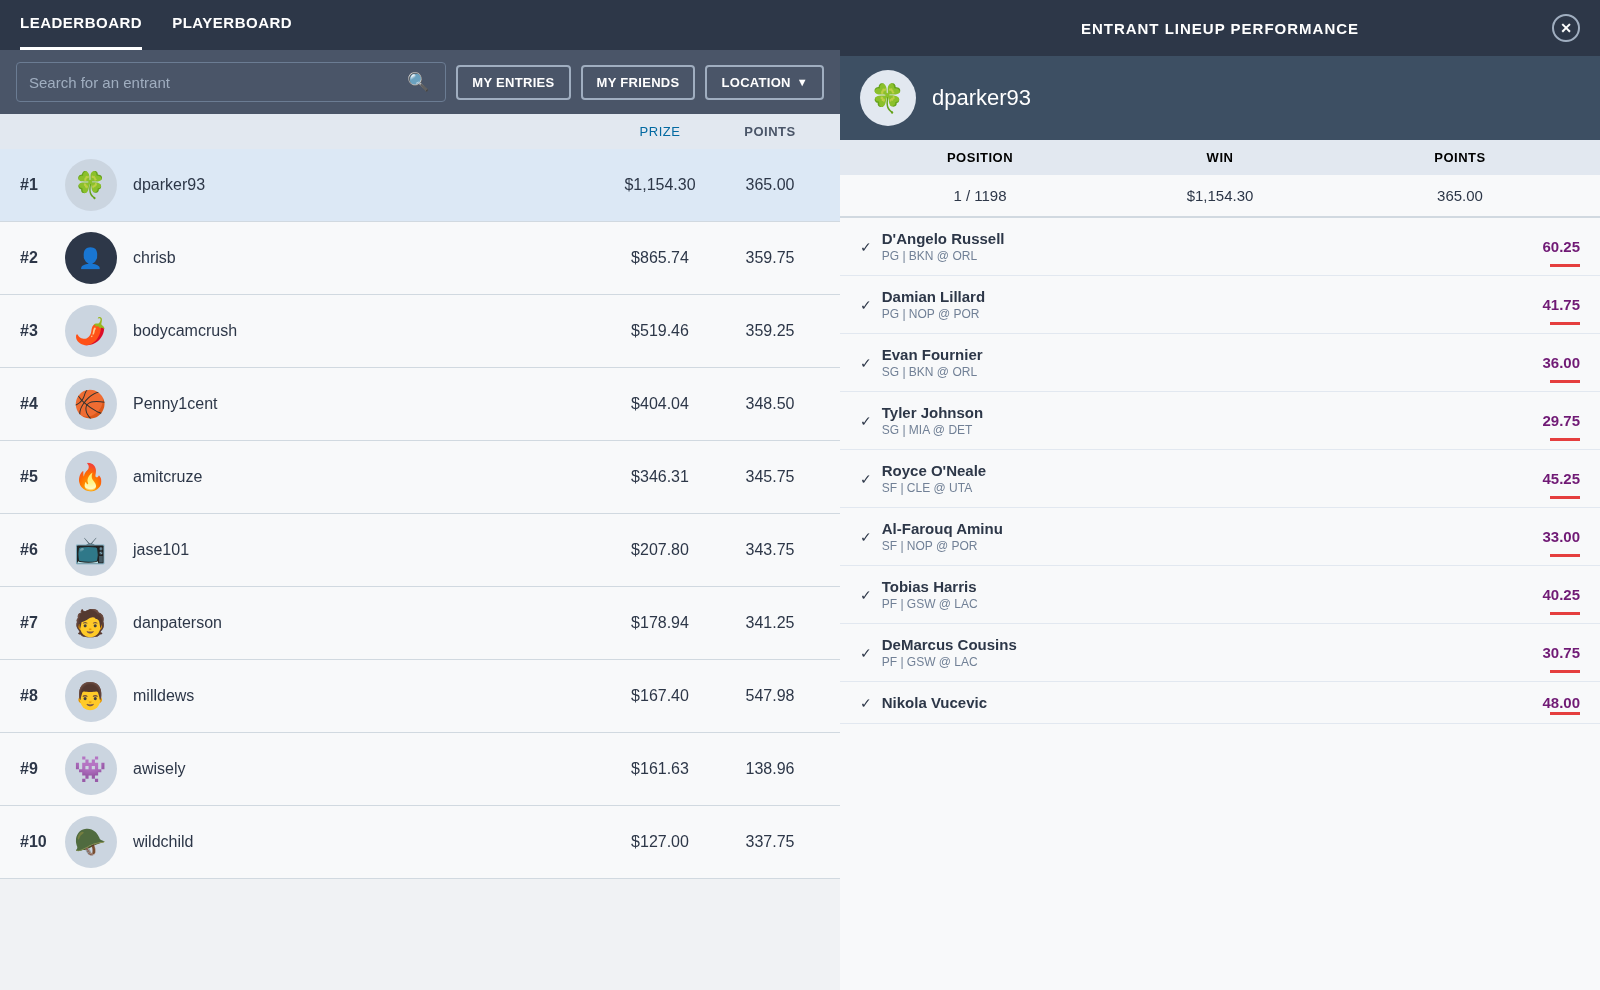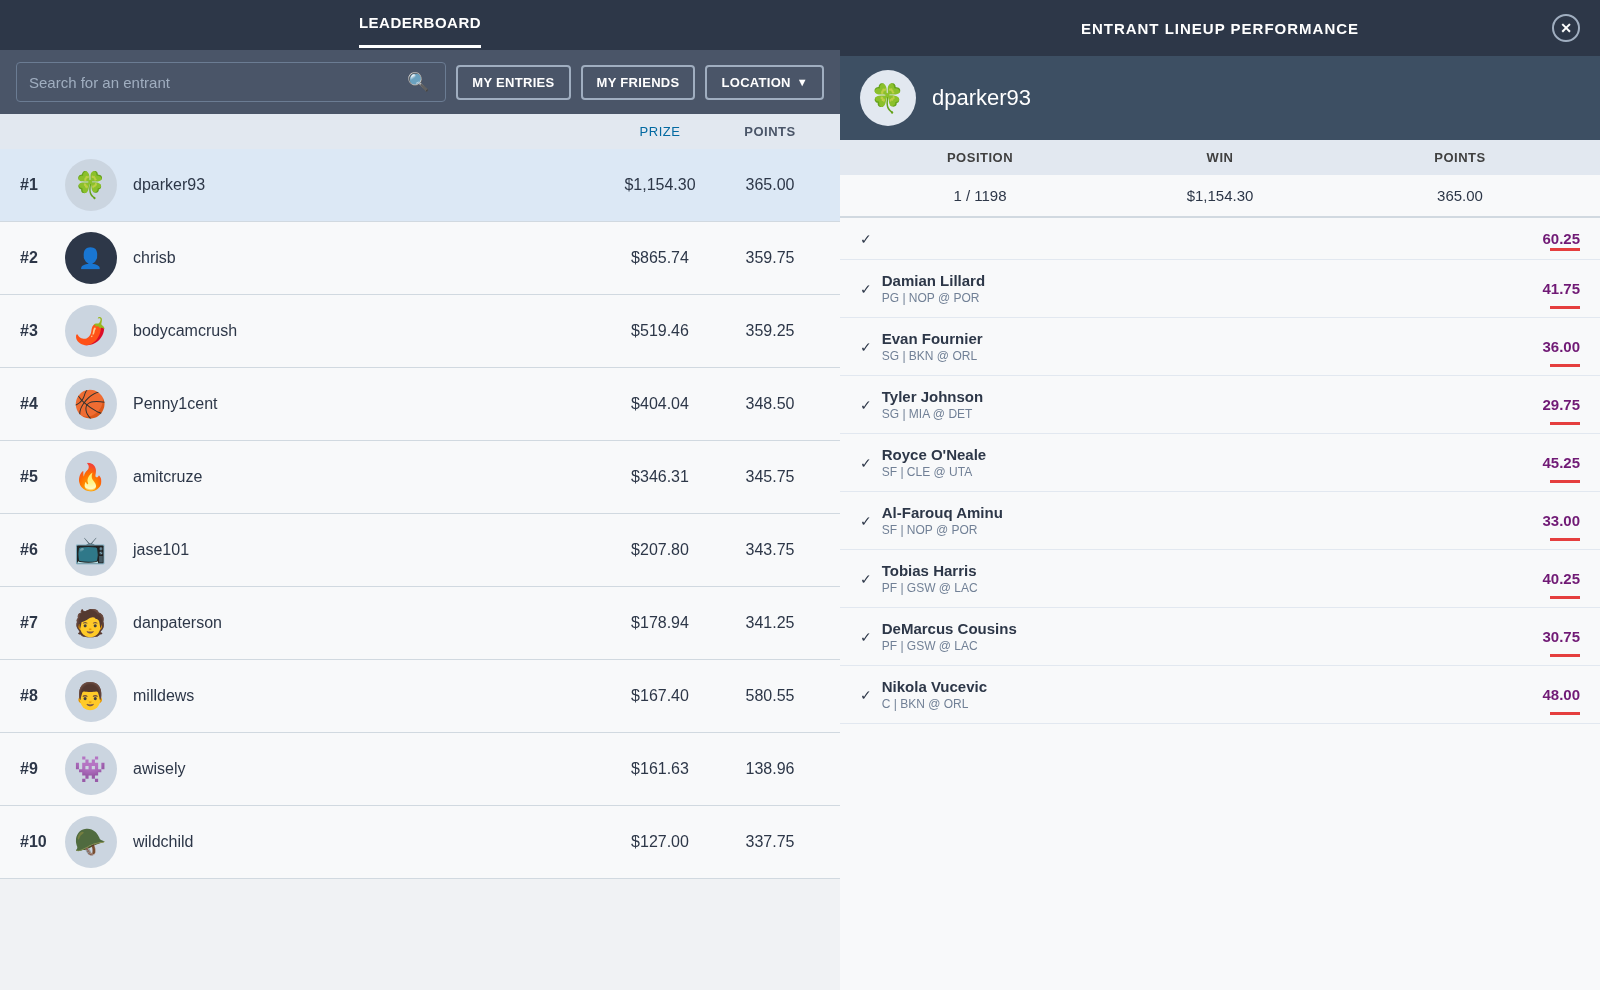--- a/index.html
+++ b/index.html
@@ -16,25 +16,23 @@
       width: 840px;
       background: #f0f2f4;
       display: flex;
       flex-direction: column;
     }
 
     
     .top-nav {
       background: #2d3748;
       display: flex;
-      align-items: center;
       padding: 0 20px;
       height: 50px;
       gap: 30px;
-      flex-direction: column;
     }
     .nav-tab {
       color: #fff;
       font-size: 15px;
       font-weight: 700;
       letter-spacing: 0.5px;
       cursor: pointer;
       padding: 14px 0;
       border-bottom: 3px solid transparent;
     }
@@ -242,21 +240,21 @@
     
     .perf-header {
       display: grid;
       grid-template-columns: 1fr 1fr 1fr;
       background: #e2e8f0;
       padding: 10px 20px;
     }
     .perf-header span {
       font-size: 13px;
       font-weight: 700;
-      color: #404040;
+      color: #000000;
       letter-spacing: 0.5px;
       text-align: center;
     }
     .perf-stats {
       display: grid;
       grid-template-columns: 1fr 1fr 1fr;
       background: #f8f9fa;
       padding: 12px 20px;
       border-bottom: 2px solid #d1d9e0;
     }
@@ -389,21 +387,21 @@
       <div class="lb-avatar">🧑</div>
       <span class="lb-name">danpaterson</span>
       <span class="lb-prize">$178.94</span>
       <span class="lb-points">341.25</span>
     </div>
       <div class="lb-row">
       <span class="lb-rank">#8</span>
       <div class="lb-avatar">👨</div>
       <span class="lb-name">milldews</span>
       <span class="lb-prize">$167.40</span>
-      <span class="lb-points">580.55</span>
+      <span class="lb-points">547.98</span>
     </div>
       <div class="lb-row">
       <span class="lb-rank">#9</span>
       <div class="lb-avatar">👾</div>
       <span class="lb-name">awisely</span>
       <span class="lb-prize">$161.63</span>
       <span class="lb-points">138.96</span>
     </div>
       <div class="lb-row">
       <span class="lb-rank">#10</span>
@@ -439,20 +437,24 @@
 
   <div class="perf-stats">
     <span>1 / 1198</span>
     <span>$1,154.30</span>
     <span>365.00</span>
   </div>
 
   <div class="player-list">
   <div class="player-row">
       <span class="player-check">✓</span>
+      <div class="player-info">
+        <div class="player-name">D'Angelo Russell</div>
+        <div class="player-meta">PG | BKN @ ORL</div>
+      </div>
       <div style="text-align:right;">
         <div class="player-points">60.25</div>
         <div class="player-bar"></div>
       </div>
     </div>
       <div class="player-row">
       <span class="player-check">✓</span>
       <div class="player-info">
         <div class="player-name">Damian Lillard</div>
         <div class="player-meta">PG | NOP @ POR</div>
@@ -525,21 +527,20 @@
       </div>
       <div style="text-align:right;">
         <div class="player-points">30.75</div>
         <div class="player-bar"></div>
       </div>
     </div>
       <div class="player-row">
       <span class="player-check">✓</span>
       <div class="player-info">
         <div class="player-name">Nikola Vucevic</div>
-        <div class="player-meta">C | BKN @ ORL</div>
       </div>
       <div style="text-align:right;">
         <div class="player-points">48.00</div>
         <div class="player-bar"></div>
       </div>
     </div>
     </div>
 
 </div>
 

